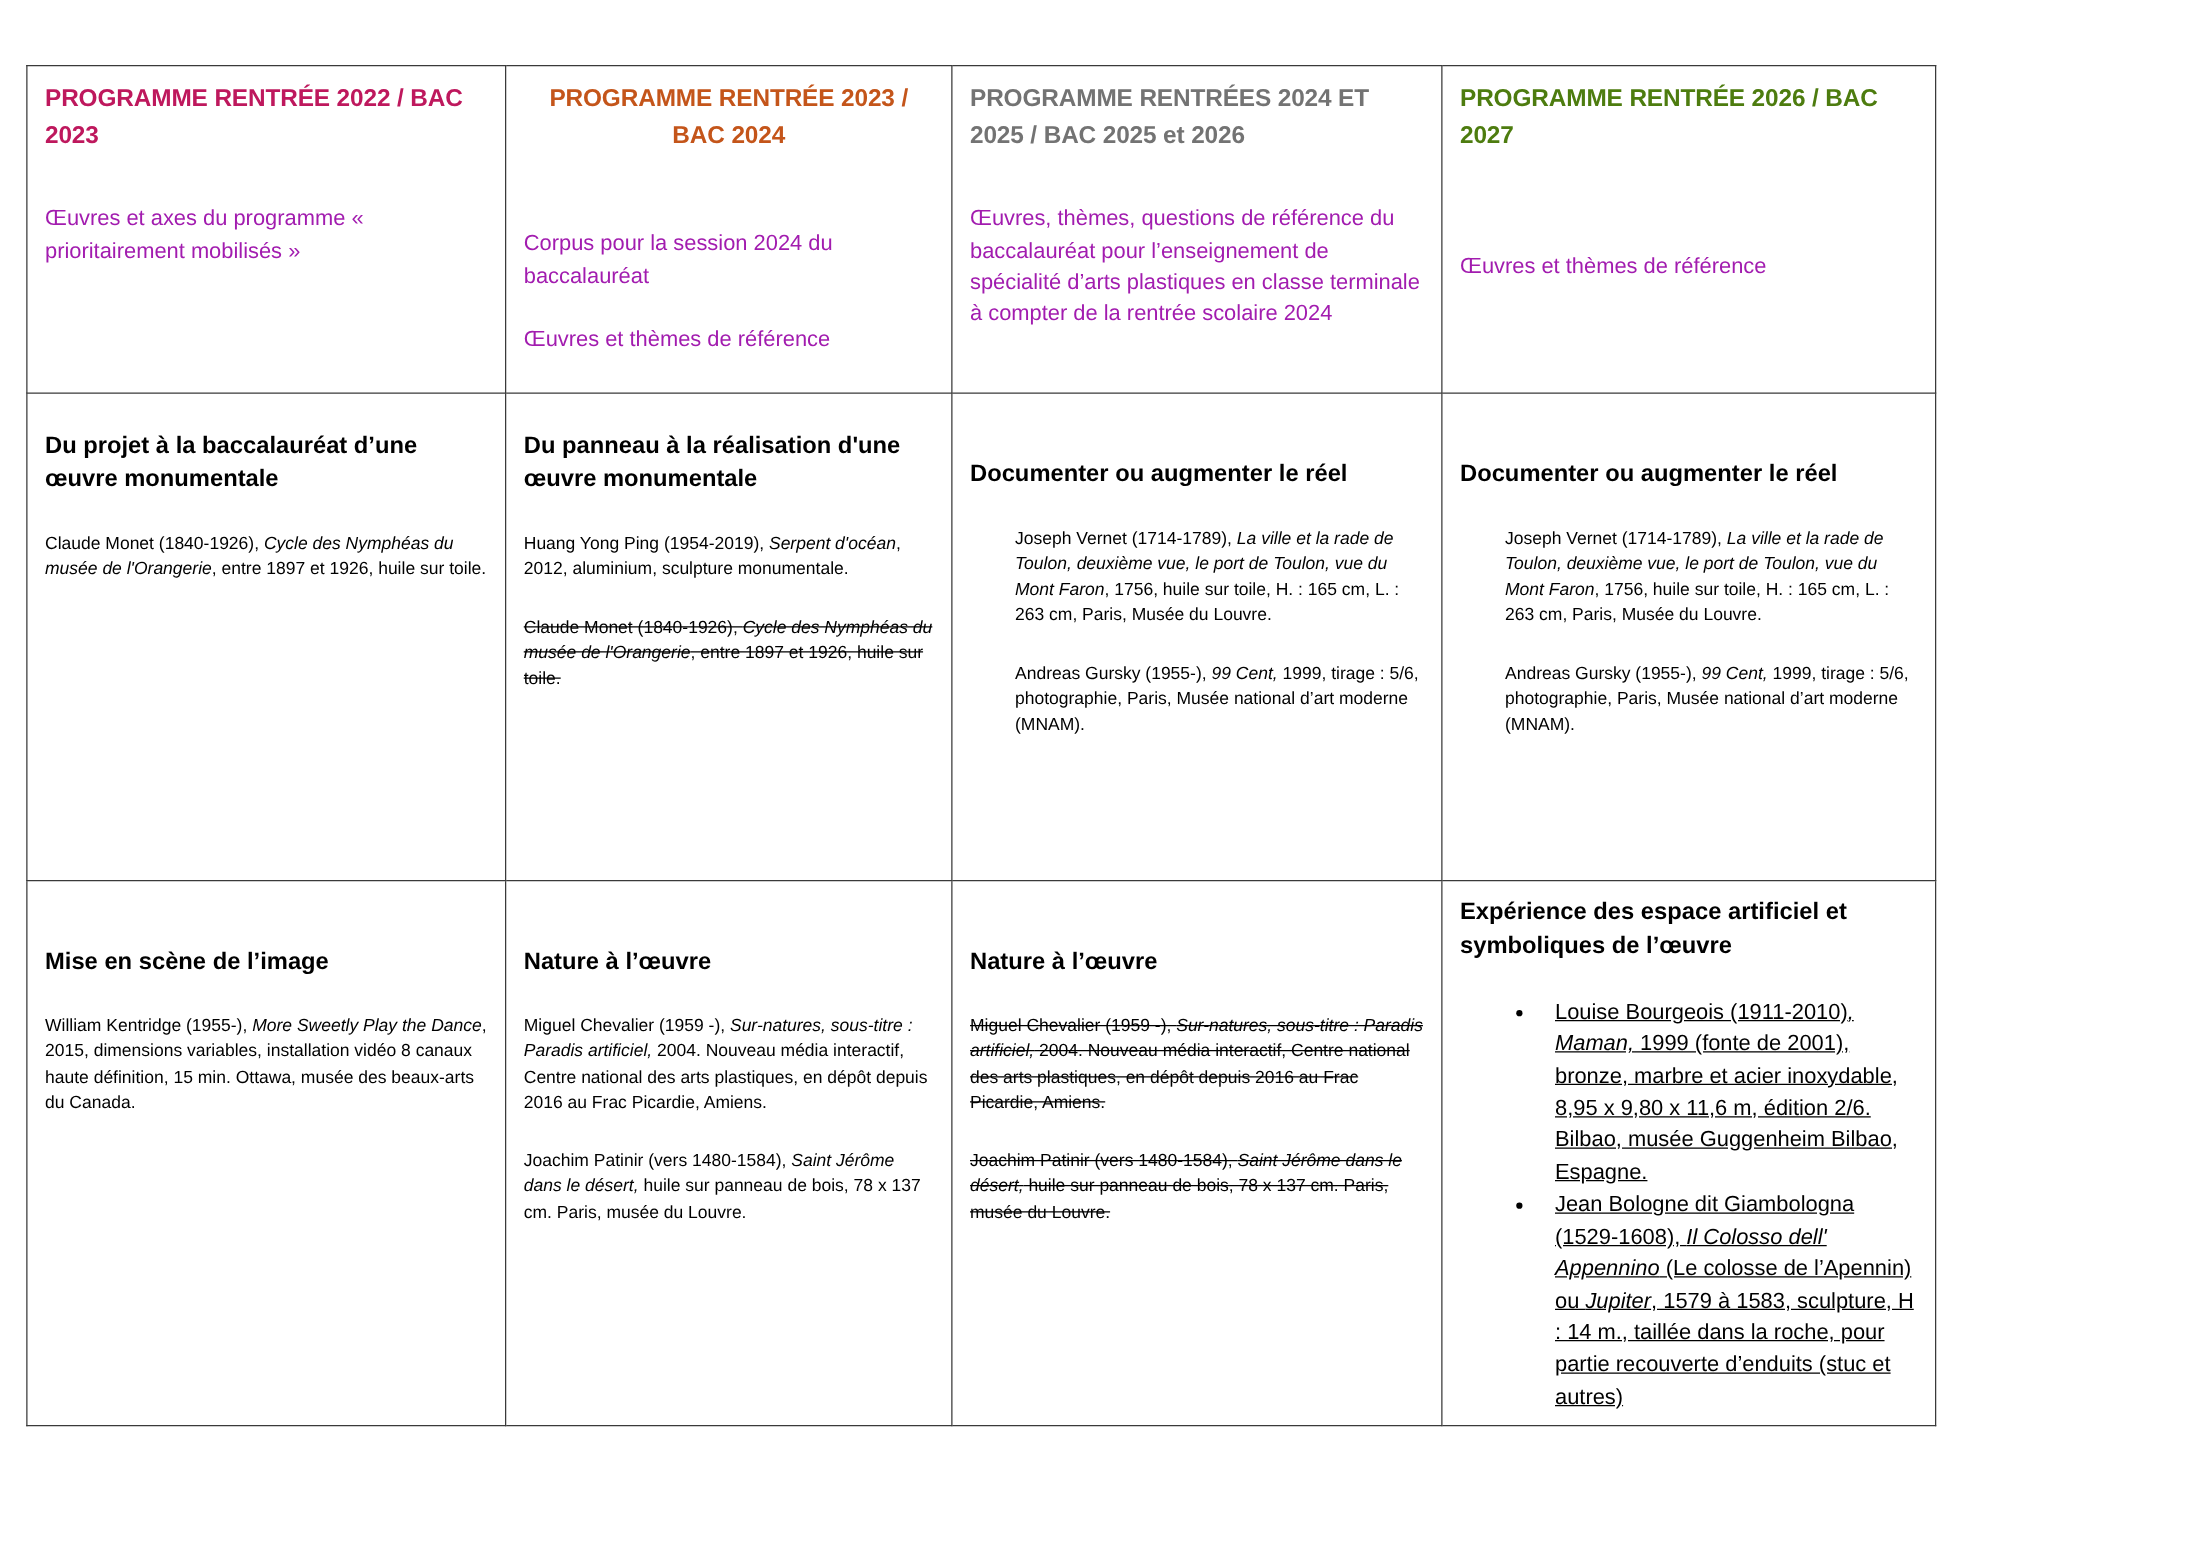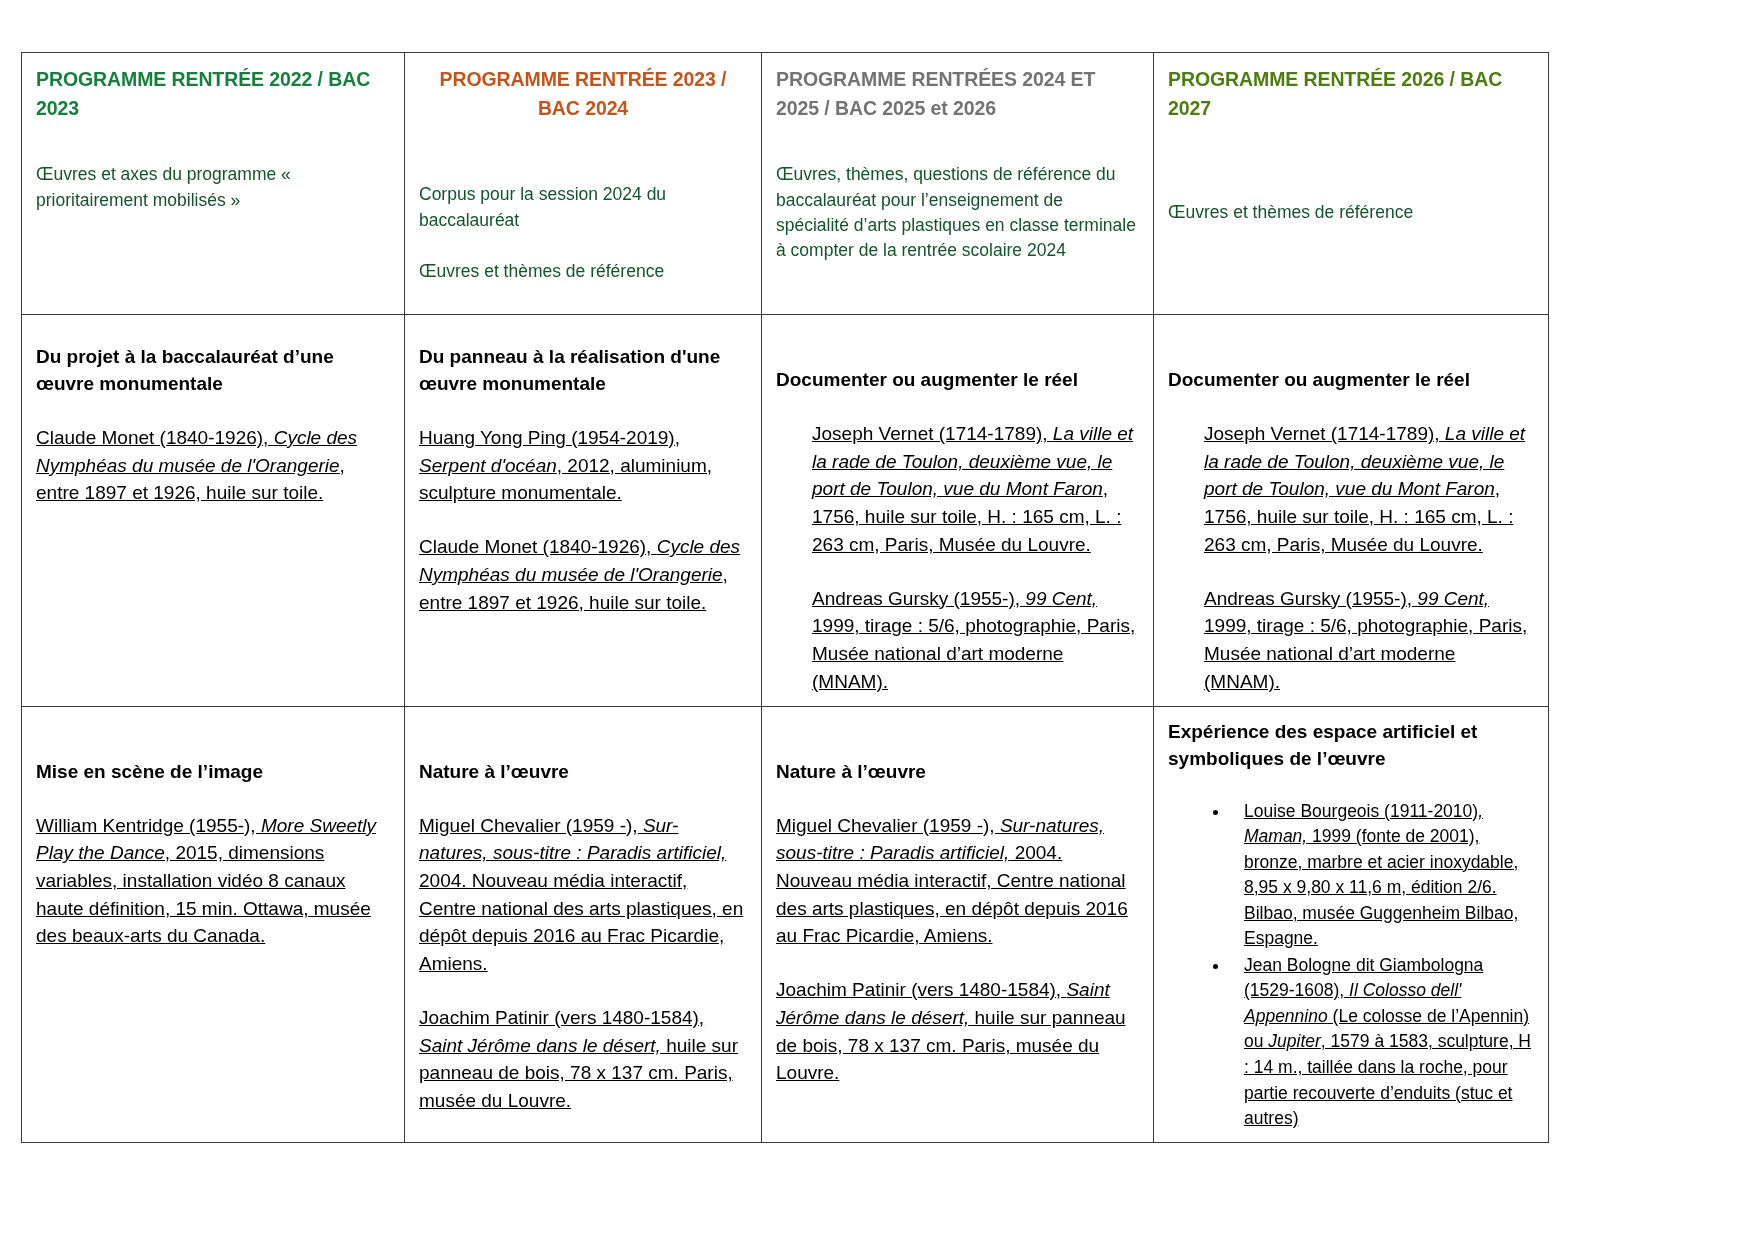--- a/index.html
+++ b/index.html
@@ -38,46 +38,45 @@
   col.c3 { width: 392px; }
   col.c4 { width: 395px; }
 
   .hdr-title {
     font-weight: bold;
     font-size: 19.5px;
     line-height: 1.47;
     letter-spacing: -0.1px;
     margin: 0 0 0 0;
   }
-  .hdr-blue   { color: #15803d; }
+  .hdr-blue   { color: #be185d; }
   .hdr-orange { color: #C4551A; text-align: center; }
   .hdr-green  { color: #737373; }
   .hdr-purple { color: #4d7c0f; }
 
   .hdr-sub {
     font-size: 17.5px;
     line-height: 1.45;
-    color: #14532d;
+    color: #a21caf;
     margin: 0;
   }
   .hdr-cell { height: 262px; }
   .row-a { height: 390px; }
   .row-b { height: 335px; }
 
   .sec-title {
     font-weight: bold;
     font-size: 19px;
     line-height: 1.42;
     margin: 0;
   }
   p.body-text {
-    font-size: 19px;
+    font-size: 14px;
     line-height: 1.46;
     margin: 0;
-    text-decoration: underline;
   }
   .gap-sm { height: 17px; }
   .gap-md { height: 26px; }
   .gap-lg { height: 40px; }
   .gap-xl { height: 60px; }
   .gap-xxl { height: 78px; }
 
   .indent { padding-left: 36px; }
   .strike { text-decoration: line-through; }
   i { font-style: italic; }

